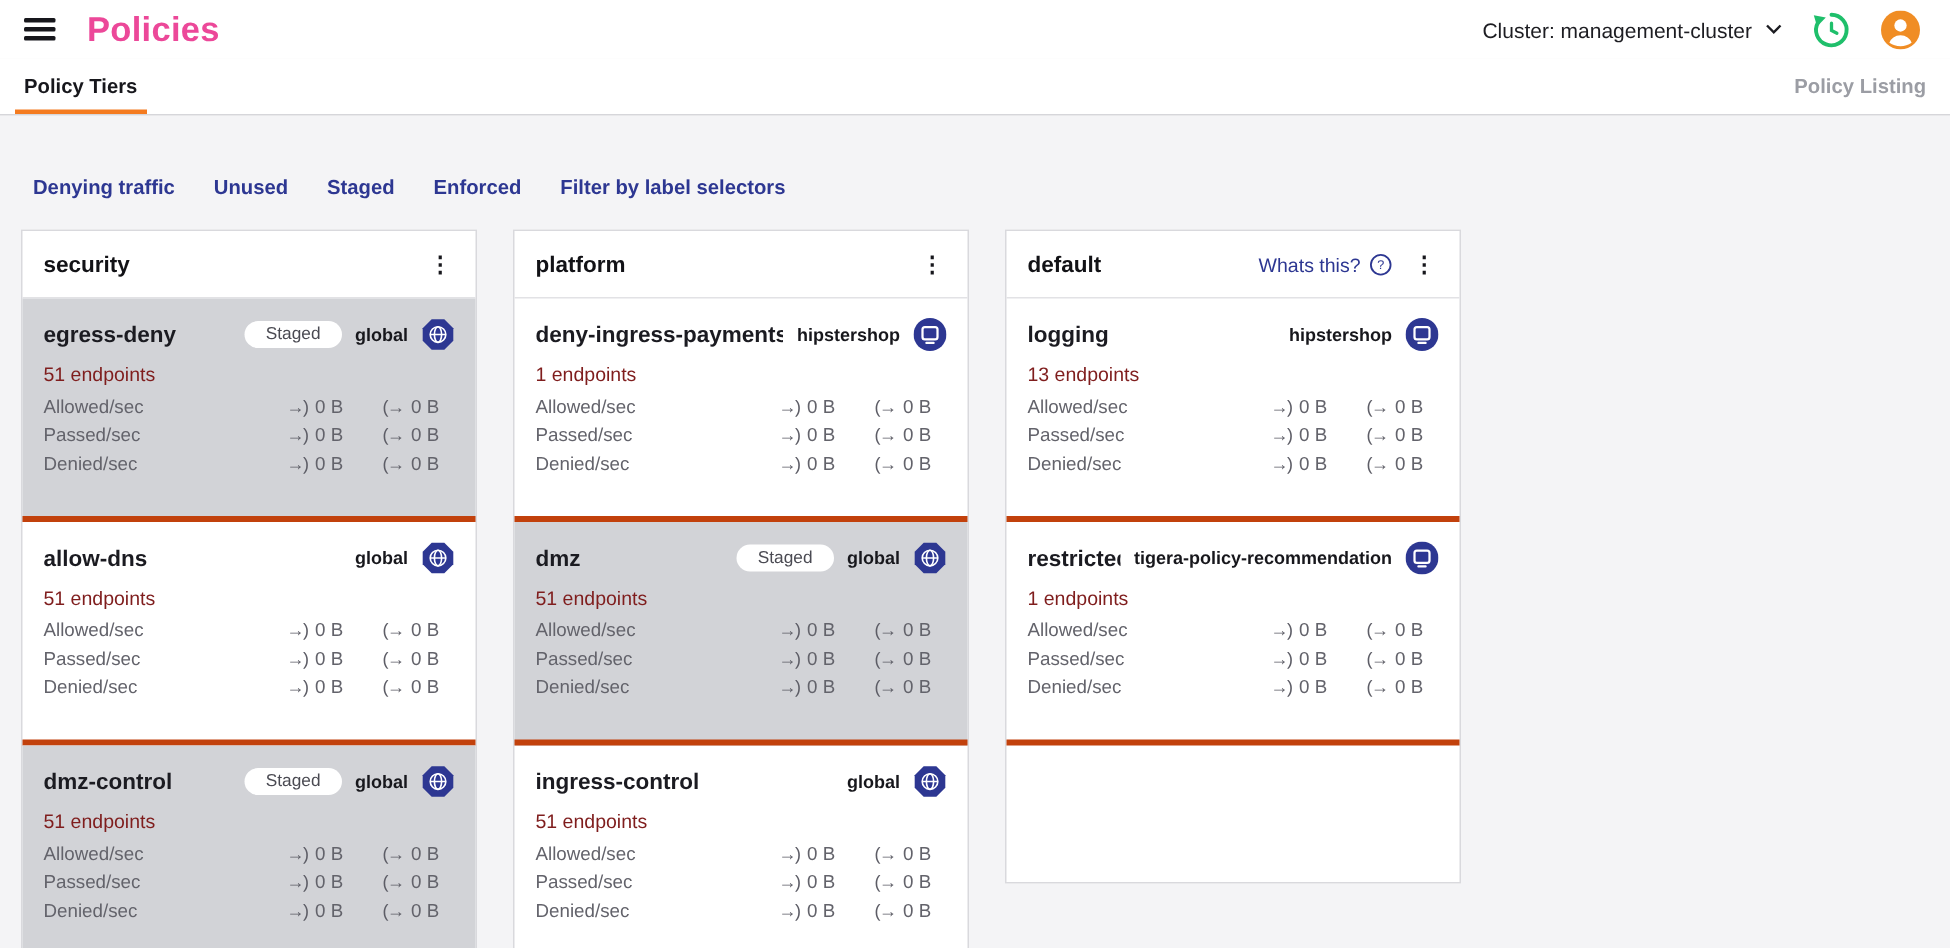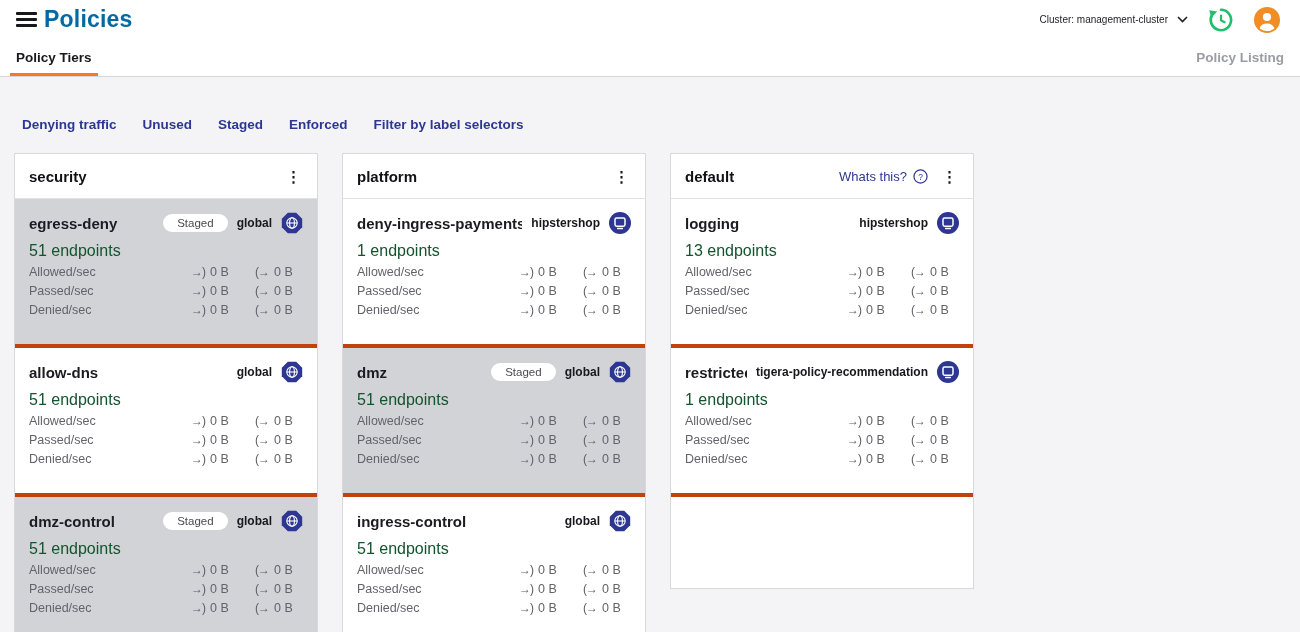--- a/index.html
+++ b/index.html
@@ -3,23 +3,23 @@
 <meta charset="utf-8">
 <style>
   * { margin:0; padding:0; box-sizing:border-box; }
   html,body { width:1300px; height:632px; overflow:hidden; background:#f4f4f6;
     font-family:"Liberation Sans", sans-serif; }
 
   
   .topbar { height:39px; background:#fff; display:flex; align-items:center; padding:0 20px 0 16px; }
   .hamburger { width:21px; height:15px; display:flex; flex-direction:column; justify-content:space-between; cursor:pointer; }
   .hamburger span { display:block; height:2.6px; background:#17171c; border-radius:1px; }
-  .app-title { font-size:23px; font-weight:700; color:#0369a1; margin-left:7px; letter-spacing:.2px; }
+  .app-title { font-size:23px; font-weight:700; color:#ec4899; margin-left:21px; letter-spacing:.2px; }
   .topbar-right { margin-left:auto; display:flex; align-items:center; gap:20px; }
-  .cluster-sel { display:flex; align-items:center; gap:9px; font-size:10px; color:#1d1d22; cursor:pointer; }
+  .cluster-sel { display:flex; align-items:center; gap:9px; font-size:14px; color:#1d1d22; cursor:pointer; }
   .round-icon { width:26px; height:26px; display:block; }
 
   
   .tabbar { height:38px; background:#fff; border-bottom:1px solid #d6d6da; display:flex; align-items:stretch; padding:0 16px; gap:36px;justify-content:space-between; }
   .tab { display:flex; align-items:center; font-size:13.5px; font-weight:700; color:#9b9da4; position:relative; cursor:pointer; }
   .tab.active { color:#17171c; }
   .tab.active::after { content:""; position:absolute; left:-6px; right:-6px; bottom:0; height:3px; background:#f47b20; }
 
   
   .content { padding:17px 22px 0 14px; }
@@ -52,21 +52,21 @@
   .kebab { font-size:15px; font-weight:700; color:#17171c; cursor:pointer; line-height:1; padding:0 2px; }
 
   .policy { height:149px; padding:13px 14px 10px; border-bottom:4px solid #c2410c; cursor:pointer; }
   .policy.staged-bg { background:#d2d3d7; }
   .policy-top { display:flex; align-items:center; gap:9px; }
   .policy-name { flex:1; min-width:0; font-size:15px; font-weight:700; color:#1b1b21;
     white-space:nowrap; overflow:hidden; }
   .pill { background:#fff; border-radius:11px; padding:3px 14px; font-size:11.5px; color:#4a4a52; white-space:nowrap; }
   .scope-label { font-size:12px; font-weight:700; color:#17171c; white-space:nowrap; }
   .picon { width:22px; height:22px; flex:0 0 auto; }
-  .endpoints { display:inline-block; font-size:16px; color:#14532d; margin-top:8px; cursor:pointer;text-align:center; }
+  .endpoints { display:inline-block; font-size:13px; color:#7f1d1d; margin-top:8px; cursor:pointer;text-align:center; }
   .srow { display:flex; align-items:flex-end; margin-top:5px; font-size:12.5px; color:#63636b; }
   .srow .slabel { flex:1; }
   .sg { display:flex; align-items:center; gap:5px; margin-left:16px; min-width:48px; }
   .tglyph { font-size:12px; letter-spacing:-1px; color:#5d5d66; }
 </style>
 </head>
 <body>
 
 <div class="topbar">
   <div class="hamburger">

